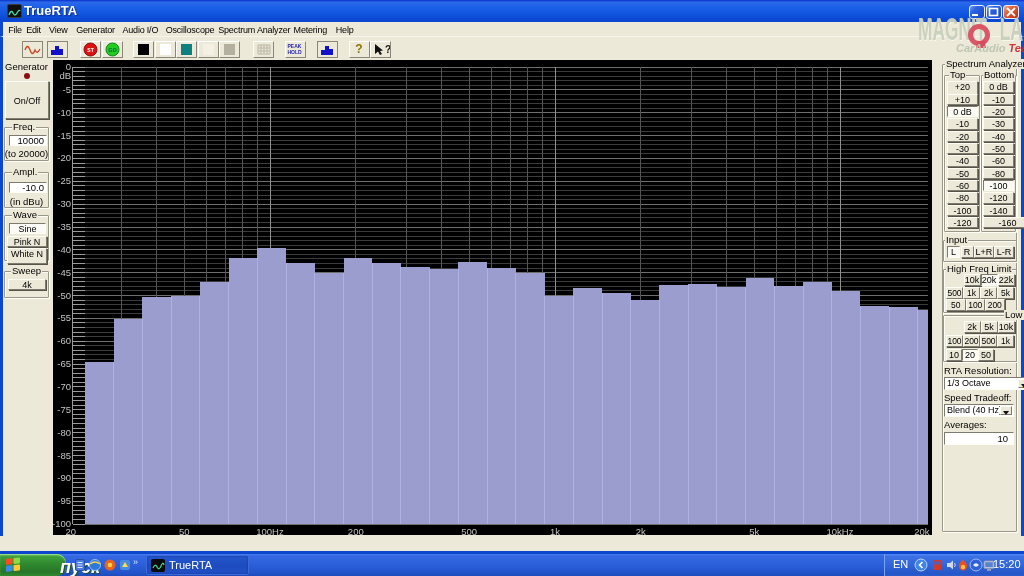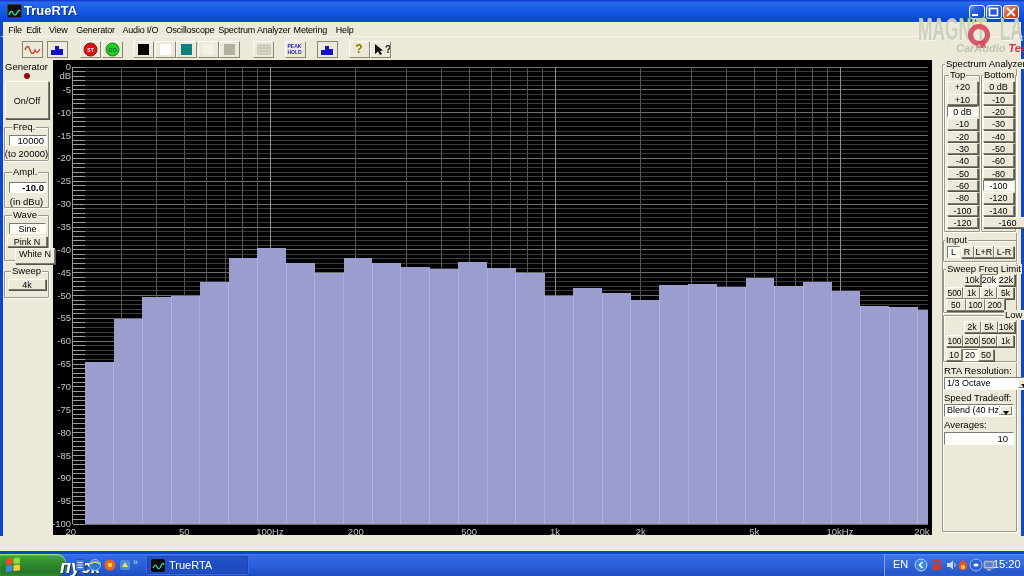--- a/index.html
+++ b/index.html
@@ -461,27 +461,27 @@
 <div class="abs" id="leftpanel">
       <div class="lbl" style="left:0;top:3px;width:47px;text-align:center;">Generator</div>
 <div class="abs" style="left:21px;top:15px;width:6px;height:6px;border-radius:50%;background:#8a1010;"></div>
 <div class="btn" style="left:2px;top:23px;width:44px;height:38px;line-height:38px;">On/Off</div>
 <div class="gbox" style="left:1px;top:69px;width:45px;height:34px;"></div>
 <div class="glabel" style="left:9px;top:64px;">Freq.</div>
 <div class="field" style="left:6px;top:77px;width:38px;height:11px;text-align:right;line-height:10px;padding-right:2px;">10000</div>
 <div class="lbl" style="left:0px;top:90px;width:47px;text-align:center;font-size:9.5px;">(to 20000)</div>
 <div class="gbox" style="left:1px;top:114px;width:45px;height:36px;"></div>
 <div class="glabel" style="left:9px;top:109px;">Ampl.</div>
-<div class="field" style="left:6px;top:124px;width:38px;height:11px;text-align:right;line-height:10px;padding-right:2px;font-weight:bold;">-10.0</div>
+<div class="field" style="left:6px;top:124px;width:38px;height:11px;text-align:right;line-height:10px;padding-right:2px;">-10.0</div>
 <div class="lbl" style="left:0px;top:138px;width:47px;text-align:center;font-size:9.5px;">(in dBu)</div>
 <div class="gbox" style="left:1px;top:157px;width:45px;height:46px;"></div>
 <div class="glabel" style="left:9px;top:152px;">Wave</div>
 <div class="btn pressed" style="left:6px;top:164.5px;width:37px;height:11px;line-height:10px;">Sine</div>
 <div class="btn" style="left:4px;top:177.5px;width:40px;height:11px;line-height:10px;">Pink N</div>
-<div class="btn" style="left:12px;top:189.5px;width:40px;height:16px;line-height:11px;">White N</div>
+<div class="btn" style="left:4px;top:189.5px;width:40px;height:16px;line-height:11px;">White N</div>
 <div class="gbox" style="left:1px;top:213px;width:45px;height:27px;"></div>
 <div class="glabel" style="left:8px;top:208px;">Sweep</div>
 <div class="btn" style="left:5px;top:221px;width:38px;height:11px;line-height:10px;">4k</div>
     </div>
 
 <div class="abs" id="rightpanel">
       <div class="gbox" style="left:10px;top:6px;width:75px;height:468px;"></div>
 <div class="glabel" style="left:13px;top:1px;font-size:9.5px;">Spectrum Analyzer</div>
 <div class="glabel" style="left:17px;top:12px;">Top</div>
 <div class="glabel" style="left:51px;top:12px;">Bottom</div>
@@ -510,21 +510,21 @@
 <div class="btn pressed" style="left:51px;top:122.0px;width:31px;height:11.3px;line-height:10px;">-100</div>
 <div class="btn" style="left:51px;top:134.4px;width:31px;height:11.3px;line-height:10px;">-120</div>
 <div class="btn" style="left:51px;top:146.7px;width:31px;height:11.3px;line-height:10px;">-140</div>
 <div class="btn" style="left:51px;top:159.0px;width:49px;height:11.3px;line-height:10px;">-160</div>
 <div class="gbox" style="left:11px;top:182px;width:74px;height:22px;"></div>
 <div class="glabel" style="left:13px;top:177px;">Input</div>
 <div class="btn pressed" style="left:15px;top:188px;width:13px;height:12px;line-height:11px;">L</div>
 <div class="btn" style="left:28.5px;top:188px;width:13px;height:12px;line-height:11px;">R</div>
 <div class="btn" style="left:42px;top:188px;width:20px;height:12px;line-height:11px;">L+R</div>
 <div class="btn" style="left:62px;top:188px;width:20px;height:12px;line-height:11px;">L-R</div>
-<div class="glabel" style="left:14px;top:206px;">Sweep Freq Limit</div>
+<div class="glabel" style="left:14px;top:206px;">High Freq Limit</div>
 <div class="gbox" style="left:11px;top:211px;width:74px;height:44px;"></div>
 <div class="btn" style="left:31.5px;top:216px;width:17px;height:12px;line-height:11px;">10k</div>
 <div class="btn pressed" style="left:48.5px;top:216px;width:17px;height:12px;line-height:11px;">20k</div>
 <div class="btn" style="left:65.5px;top:216px;width:17px;height:12px;line-height:11px;">22k</div>
 <div class="btn" style="left:14px;top:228.8px;width:17px;height:12px;line-height:11px;font-size:8.5px;">500</div>
 <div class="btn" style="left:31px;top:228.8px;width:17px;height:12px;line-height:11px;font-size:8.5px;">1k</div>
 <div class="btn" style="left:48px;top:228.8px;width:17px;height:12px;line-height:11px;font-size:8.5px;">2k</div>
 <div class="btn" style="left:65px;top:228.8px;width:17px;height:12px;line-height:11px;font-size:8.5px;">5k</div>
 <div class="btn" style="left:14px;top:241px;width:19.5px;height:12px;line-height:11px;font-size:8.5px;">50</div>
 <div class="btn" style="left:33.5px;top:241px;width:19.5px;height:12px;line-height:11px;font-size:8.5px;">100</div>

